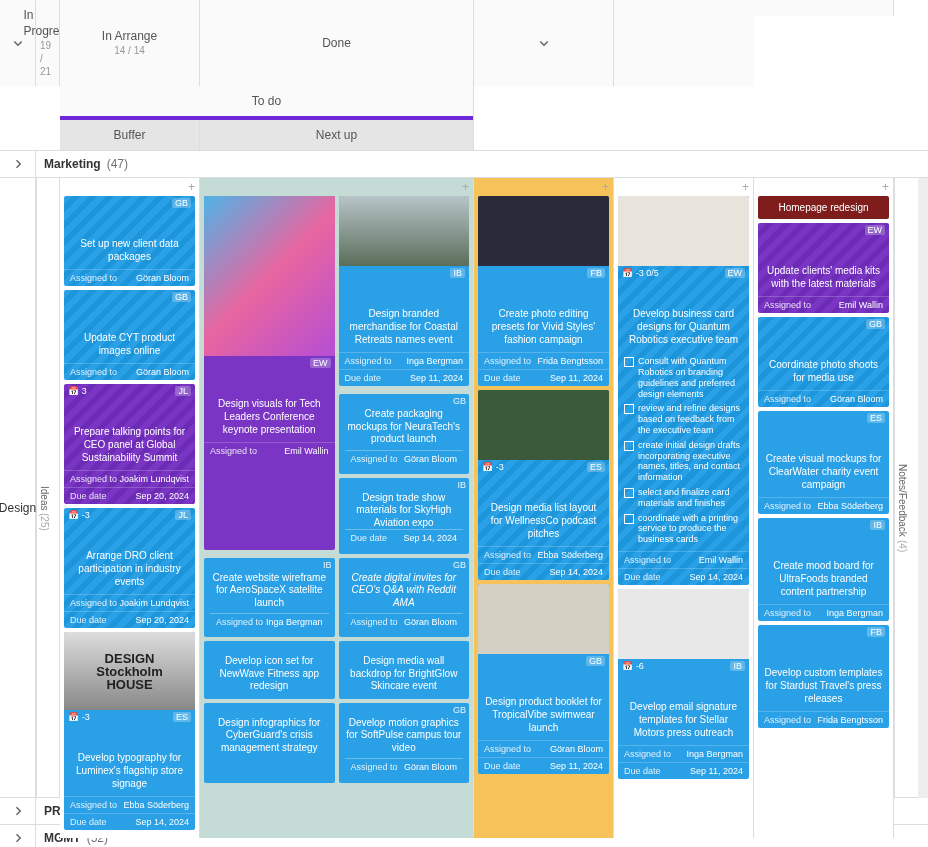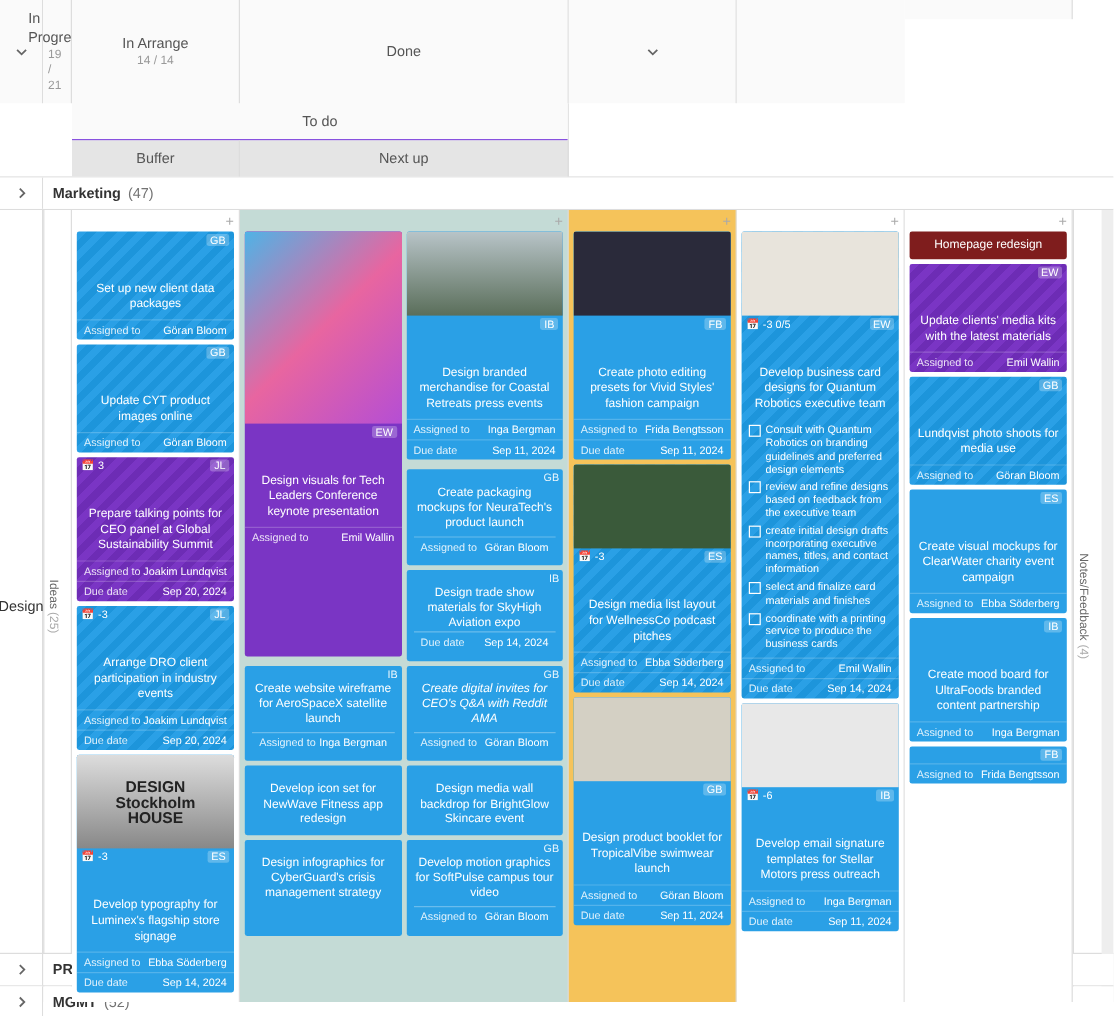--- a/index.html
+++ b/index.html
@@ -3,21 +3,21 @@
 <meta charset="utf-8">
 <style>
 * { box-sizing: border-box; margin: 0; padding: 0; }
 body { font-family: -apple-system, BlinkMacSystemFont, "Segoe UI", Arial, sans-serif; font-size: 11px; background: #fff; color: #333; }
 .board { width: 928px; height: 847px; display: flex; flex-direction: column; }
 
 
 .header-grid { display: grid; grid-template-columns: 36px 24px 140px 274px 140px 140px 140px 24px 10px; border-bottom: 1px solid #ddd; }
 .header-cell { display: flex; align-items: center; justify-content: center; border-right: 1px solid #ddd; padding: 8px 4px; font-size: 12px; color: #555; background: #fafafa; }
 .header-cell.left-stub { border-right: 1px solid #ddd; }
-.header-todo-title { text-align: center; padding: 8px; border-bottom: 1px solid #6d28d9; background: #fafafa; font-size: 12px; color: #555; }
+.header-todo-title { text-align: center; padding: 8px; border-bottom: 4px solid #6d28d9; background: #fafafa; font-size: 12px; color: #555; }
 .header-todo-sub { display: grid; grid-template-columns: 140px 274px; }
 .header-todo-sub > div { padding: 8px; text-align: center; border-right: 1px solid #ddd; background: #e5e5e5; font-size: 12px; color: #555; }
 .header-stack { display: flex; flex-direction: column; align-items: center; justify-content: center; line-height: 1.3; }
 .header-sub { font-size: 10px; color: #999; }
 .chevron { width: 12px; height: 12px; display: inline-block; }
 
 
 .lane-row { display: grid; grid-template-columns: 36px auto; border-bottom: 1px solid #ddd; }
 .lane-toggle { display: flex; align-items: center; justify-content: center; border-right: 1px solid #ddd; background: #fff; cursor: pointer; padding: 6px 0; }
 .lane-title { display: flex; align-items: center; gap: 6px; padding: 6px 8px; font-size: 12px; font-weight: 600; color: #333; background: #fff; }
@@ -214,21 +214,21 @@
             <span class="lbl">Assigned to</span>
             <span>Emil Wallin</span>
           </div>
         </div>
         <div class="card">
           <div class="card-img house"></div>
           <div class="card-top">
             <span class="card-top-left"></span>
             <span class="card-badge">IB</span>
           </div>
-          <div class="card-title">Design branded merchandise for Coastal Retreats press events</div>
+          <div class="card-title">Design branded merchandise for Coastal Retreats names event</div>
           <div class="card-row">
             <span class="lbl">Assigned to</span>
             <span>Inga Bergman</span>
           </div>
           <div class="card-row">
             <span class="lbl">Due date</span>
             <span>Sep 11, 2024</span>
           </div>
         </div>
         <div class="card-small">
@@ -410,21 +410,21 @@
           <div class="card-row">
             <span class="lbl">Assigned to</span>
             <span>Emil Wallin</span>
           </div>
         </div>
         <div class="card striped">
           <div class="card-top">
             <span class="card-top-left"></span>
             <span class="card-badge">GB</span>
           </div>
-          <div class="card-title">Lundqvist photo shoots for media use</div>
+          <div class="card-title">Coordinate photo shoots for media use</div>
           <div class="card-row">
             <span class="lbl">Assigned to</span>
             <span>Göran Bloom</span>
           </div>
         </div>
         <div class="card">
           <div class="card-top">
             <span class="card-top-left"></span>
             <span class="card-badge">ES</span>
           </div>
@@ -443,20 +443,21 @@
           <div class="card-row">
             <span class="lbl">Assigned to</span>
             <span>Inga Bergman</span>
           </div>
         </div>
         <div class="card">
           <div class="card-top">
             <span class="card-top-left"></span>
             <span class="card-badge">FB</span>
           </div>
+          <div class="card-title">Develop custom templates for Stardust Travel's press releases</div>
           <div class="card-row">
             <span class="lbl">Assigned to</span>
             <span>Frida Bengtsson</span>
           </div>
         </div>
       </div>
 
   <div class="side-label right">
     <span>Notes/Feedback</span>&nbsp;
     <span class="side-count">(4)</span>

